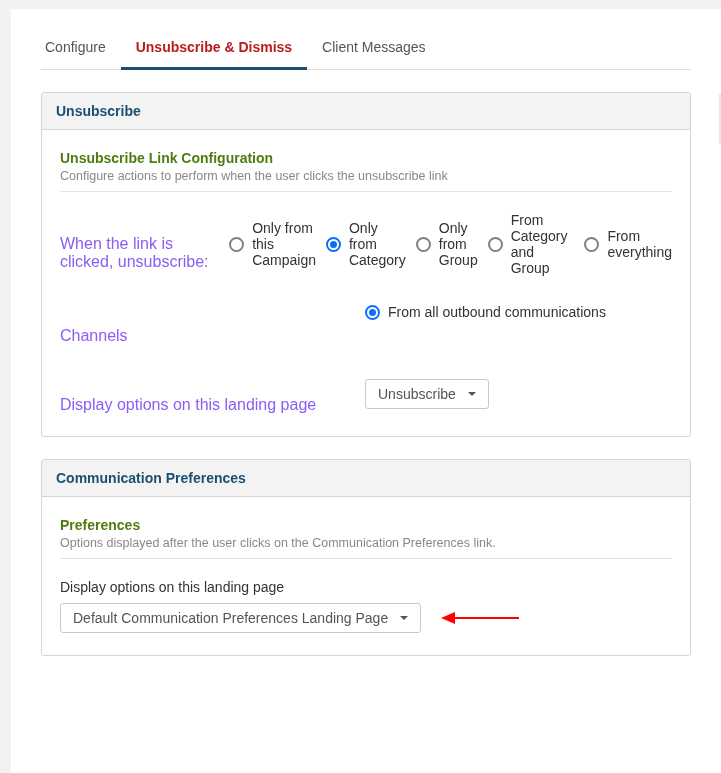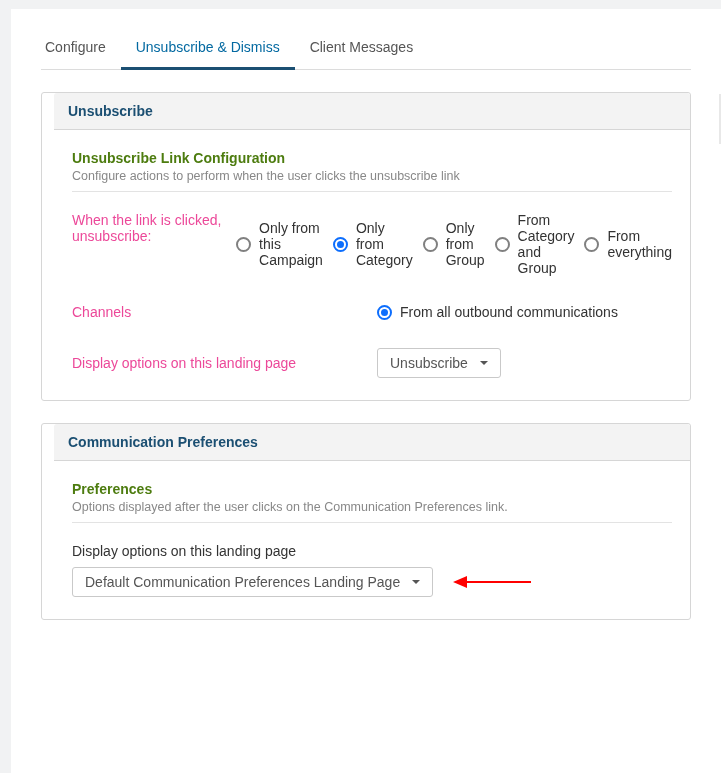--- a/index.html
+++ b/index.html
@@ -28,30 +28,29 @@
     }
     .tab {
       padding: 10px 15px 12px 15px;
       color: #555;
       cursor: pointer;
       font-size: 14px;
       border-bottom: 3px solid transparent;
       margin-bottom: -1px;
     }
     .tab.active {
-      color: #0369a1;
+      color: #b91c1c;
       border-bottom: 3px solid #1b4f72;
-      font-weight: 400;
+      font-weight: 700;
     }
     .tab:first-child { padding-left: 4px; }
     .panel {
       border: 1px solid #d6d6d6;
       border-radius: 3px;
       margin-bottom: 22px;
-      padding-left: 12px;
     }
     .panel-header {
       background: #f3f3f3;
       border-bottom: 1px solid #d6d6d6;
       padding: 10px 14px;
       color: #1b4f72;
       font-weight: 600;
       font-size: 14px;
       border-radius: 3px 3px 0 0;
     }
@@ -72,23 +71,24 @@
       border: none;
       border-top: 1px solid #e3e3e3;
       margin: 8px 0 20px 0;
     }
     .form-row {
       display: flex;
       align-items: flex-start;
     }
     .form-label {
       width: 305px;
-      color: #ec4899;
-      font-size: 14px;
+      color: #8b5cf6;
+      font-size: 16px;
       padding-top: 0;
+      margin-top: 23px;
     }
     .radio-stack { display: flex; flex-direction: row; gap: 10px; }
     .radio-item { display: flex; align-items: center; gap: 8px; }
     .radio {
       width: 15px; height: 15px;
       border: 2px solid #808080;
       border-radius: 50%;
       display: inline-block;
       position: relative;
       flex-shrink: 0;

